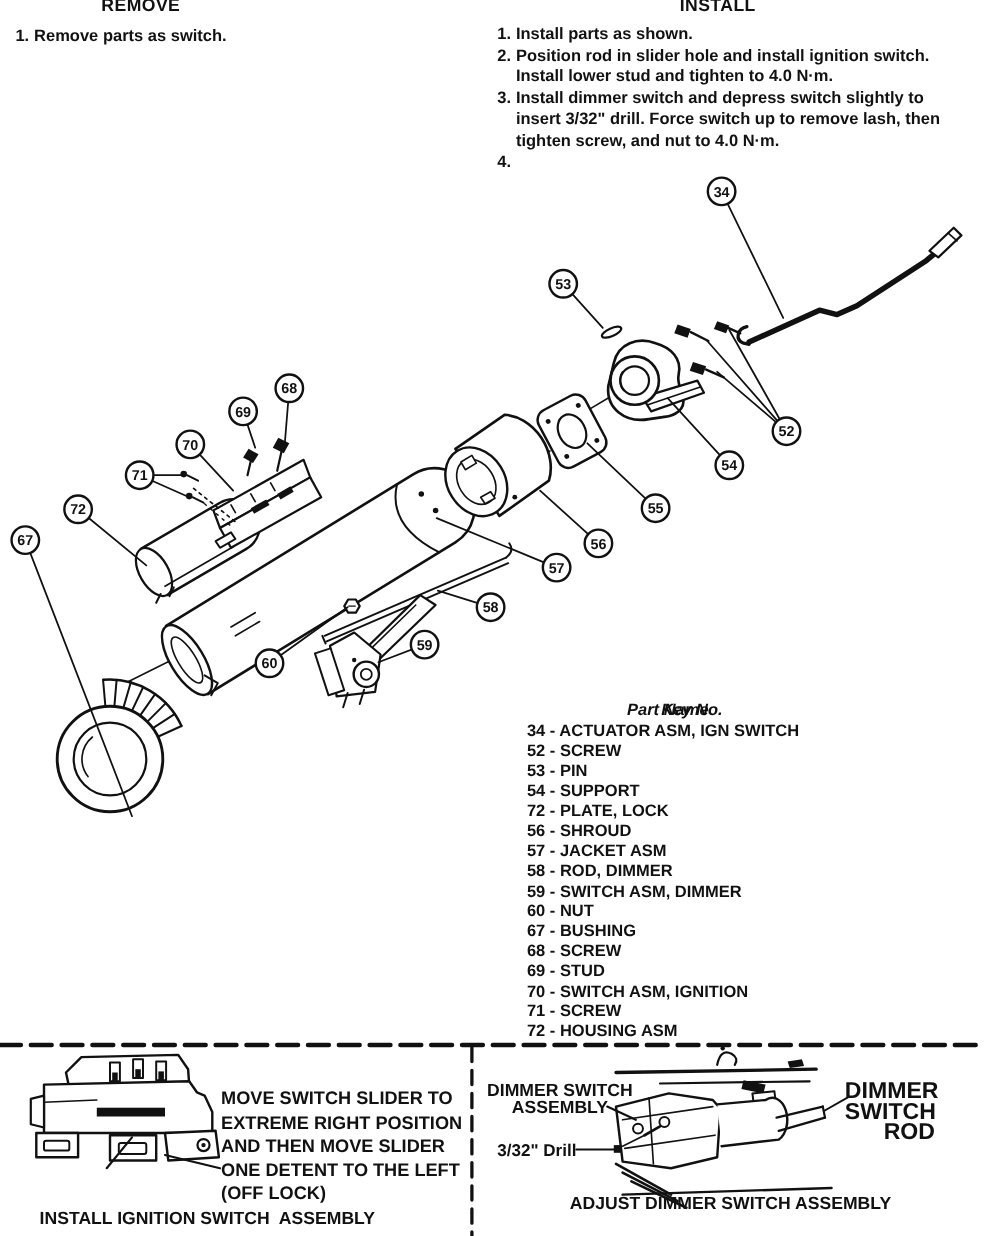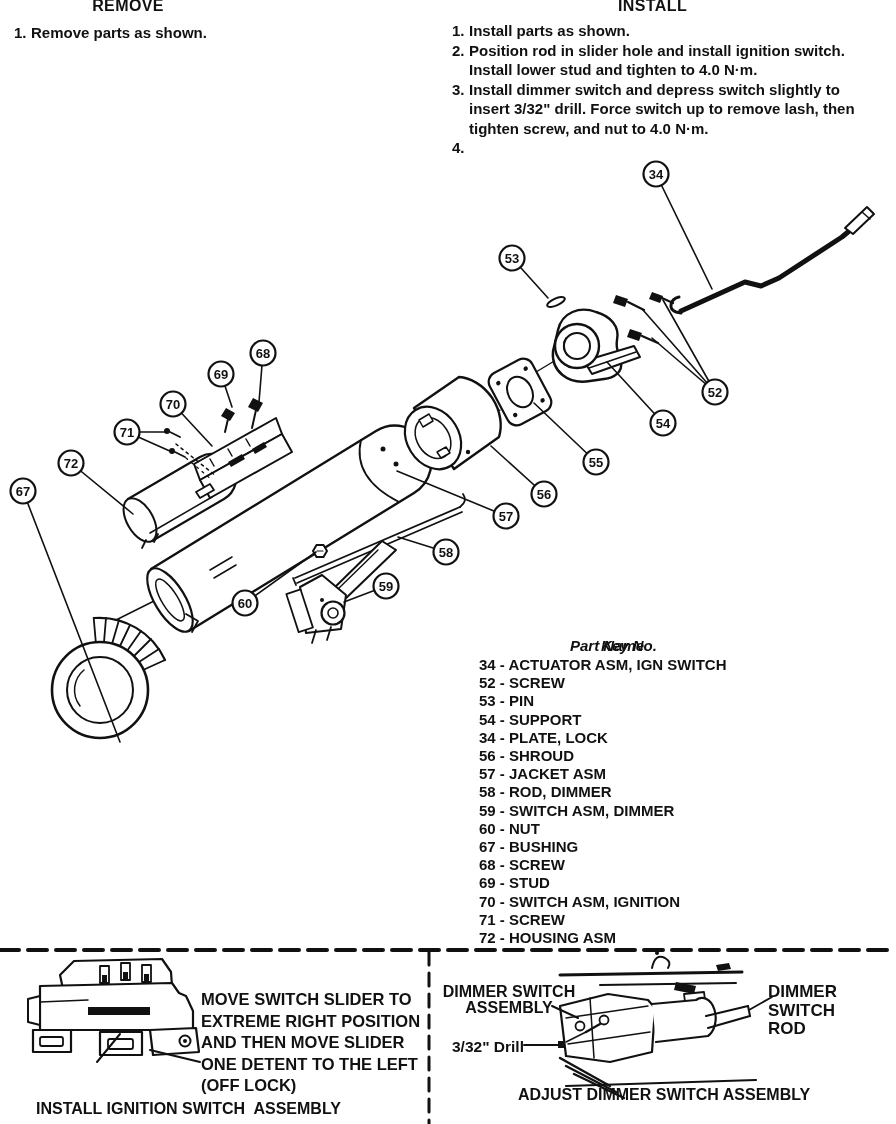--- a/index.html
+++ b/index.html
@@ -13,21 +13,21 @@
   .install-steps{left:452px;top:21px;width:420px;font-size:15px;line-height:19.5px;}
   .step{display:flex;align-items:flex-start;}
   .step .n{min-width:17px;}
   .key-header{left:479px;top:637px;font-size:15px;font-style:italic;width:300px;text-align:center;}
   .key-header .h2{position:absolute;left:91px;top:0;}
   .key-list{left:479px;top:656px;font-size:15px;line-height:18.2px;}
   .slider-note{left:201px;top:989px;width:244px;font-size:16.5px;line-height:21.5px;}
   .bl-caption{left:36px;top:1100px;font-size:16px;white-space:pre;}
   .label-assembly{left:440px;top:984px;width:138px;text-align:center;font-size:16px;line-height:16px;}
   .label-drill{left:452px;top:1038px;font-size:15.5px;}
-  .label-rod{left:768px;top:983px;width:82px;text-align:left;font-size:17px;line-height:18.5px;}
+  .label-rod{left:768px;top:983px;width:82px;text-align:right;font-size:21px;line-height:18.5px;}
   .br-caption{left:518px;top:1086px;font-size:16px;text-align:center;}
   .co-line{stroke:#111;stroke-width:1.6;}
   .co-circ{fill:#fff;stroke:#111;stroke-width:2.2;}
   .co-num{font:bold 13px "Liberation Sans",sans-serif;fill:#111;}
 </style>
 </head>
 <body>
 
 <div class="page">
 
@@ -288,21 +288,21 @@
         <line x1="71" y1="463" x2="133" y2="514" class="co-line"></line>
         <circle cx="71" cy="463" r="12.5" class="co-circ"></circle>
         <text x="71" y="463" text-anchor="middle" dy="0.36em" class="co-num" stroke="none">72</text>
       </g>
   </svg>
 
   <div class="abs remove-title">REMOVE</div>
   <div class="abs remove-steps">
       <div class="step">
         <span class="n">1.</span>
-        <span>Remove parts as shown.</span>
+        <span>Remove parts as switch.</span>
       </div>
     </div>
 
   <div class="abs install-title">INSTALL</div>
   <div class="abs install-steps">
       <div class="step">
         <span class="n">1.</span>
         <span>Install parts as shown.</span>
       </div>
       <div class="step">
@@ -320,21 +320,21 @@
 
   <div class="abs key-header">
     <span>Key No.</span>
     <span class="h2">Part Name</span>
   </div>
   <div class="abs key-list">
       <div>34 - ACTUATOR ASM, IGN SWITCH</div>
       <div>52 - SCREW</div>
       <div>53 - PIN</div>
       <div>54 - SUPPORT</div>
-      <div>34 - PLATE, LOCK</div>
+      <div>72 - PLATE, LOCK</div>
       <div>56 - SHROUD</div>
       <div>57 - JACKET ASM</div>
       <div>58 - ROD, DIMMER</div>
       <div>59 - SWITCH ASM, DIMMER</div>
       <div>60 - NUT</div>
       <div>67 - BUSHING</div>
       <div>68 - SCREW</div>
       <div>69 - STUD</div>
       <div>70 - SWITCH ASM, IGNITION</div>
       <div>71 - SCREW</div>

